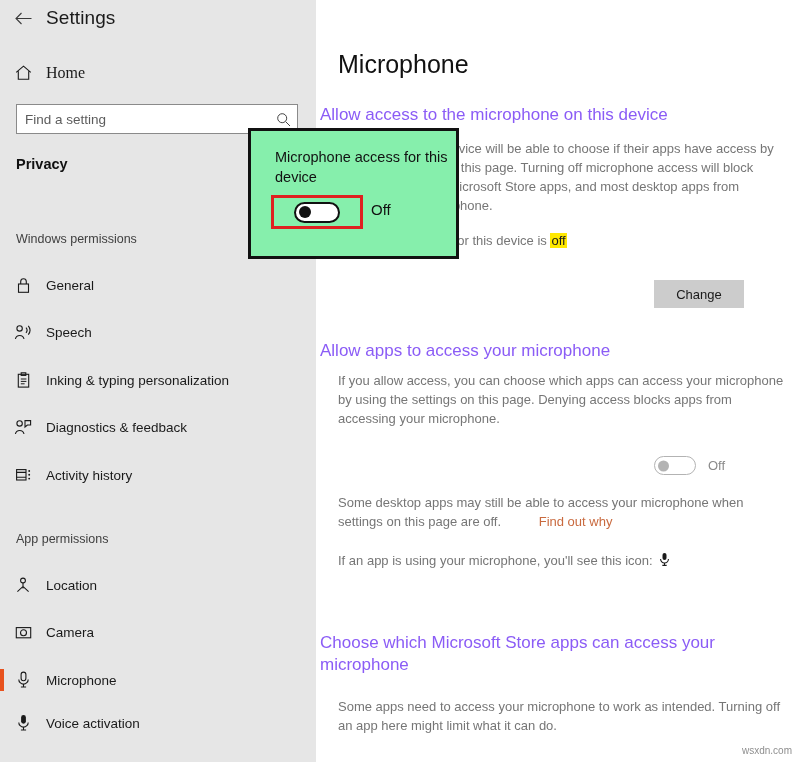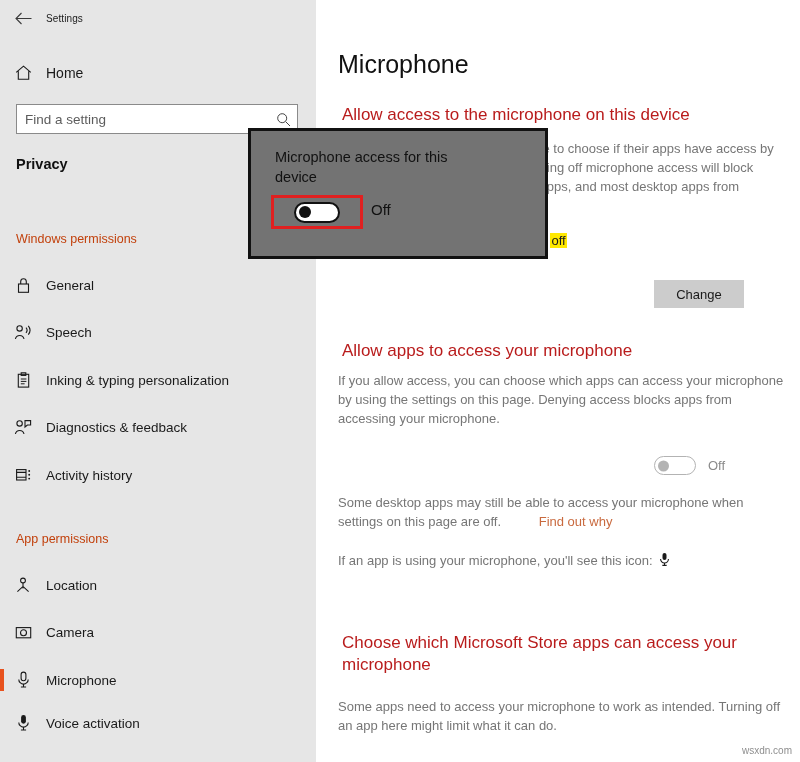--- a/index.html
+++ b/index.html
@@ -29,31 +29,31 @@
   }
   .back-row {
     position: absolute; left: 0; top: 0; width: 316px; height: 36px;
     display: flex; align-items: center;
   }
   .back-arrow {
     width: 46px; display: flex; align-items: center; justify-content: center;
     font-size: 19px; color: #3a3a3a; cursor: pointer; line-height: 1;
   }
   .settings-word {
-    font-size: 10px; color: #1a1a1a; letter-spacing: .1px;
+    font-size: 19px; color: #1a1a1a; letter-spacing: .1px;
   }
   .home-row {
     position: absolute; left: 0; top: 58px; width: 316px; height: 30px;
     display: flex; align-items: center; cursor: pointer;
   }
   .nav-icon {
     width: 46px; display: flex; align-items: center; justify-content: center;
     color: #1a1a1a;
   }
-  .home-label { font-size: 14px; color: #1a1a1a; }
+  .home-label { font-size: 16px; color: #1a1a1a; font-family: Liberation Serif, serif; }
 
   .search-wrap {
     position: absolute; left: 16px; top: 104px;
     width: 282px; height: 30px;
     background: #ffffff; border: 1px solid #8a8a8a;
     display: flex; align-items: center;
   }
   .search-wrap input {
     flex: 1; border: 0; outline: 0; background: transparent;
     font-family: "Liberation Sans", sans-serif;
@@ -65,21 +65,21 @@
     color: #444; cursor: pointer;
   }
 
   .privacy-title {
     position: absolute; left: 16px; top: 156px;
     font-size: 14.5px; font-weight: bold; color: #111;
   }
 
   .group-head {
     position: absolute; left: 16px;
-    font-size: 12.5px; color: #c2410c;
+    font-size: 12.5px; color: #404040;
   }
   .nav-item {
     position: absolute; left: 0; width: 316px; height: 30px;
     display: flex; align-items: center; cursor: pointer;
   }
   .nav-item .nav-label { font-size: 13.5px; color: #1a1a1a; }
   .nav-item.selected::before {
     content: ""; position: absolute; left: 0; top: 4px;
     width: 4px; height: 22px; background: #e8521e;
   }
@@ -88,22 +88,22 @@
   .main {
     position: absolute; left: 316px; top: 0;
     width: 484px; height: 762px; background: #ffffff;
     padding-left: 22px;
   }
   .page-title {
     position: absolute; left: 22px; top: 50px;
     font-size: 25px; color: #111; font-weight: normal;
   }
   .sec-head {
-    position: absolute; left: 26px;
-    font-size: 17px; color: #b91c1c; font-weight: normal; line-height: 1.28;
+    position: absolute; left: 4px;
+    font-size: 17px; color: #8b5cf6; font-weight: normal; line-height: 1.28;
   }
   .body-text {
     position: absolute; left: 22px;
     font-size: 13px; color: #767676; line-height: 1.46;
   }
   .link { color: #c96a3f; padding-left: 34px; }
   .hl { background: #ffe800; color: #1a1a1a; padding: 0 1px; }
 
   .change-btn {
     position: absolute; left: 338px; top: 260px;
@@ -124,22 +124,22 @@
     position: absolute; left: 3px; top: 50%; transform: translateY(-50%);
     width: 11px; height: 11px; border-radius: 50%; background: #b3b3b3;
   }
   .switch-label { font-size: 13px; color: #8a8a8a; }
 
   .inline-mic { display: inline-block; vertical-align: -2px; margin-left: 6px; }
 
   
   .popup {
     position: absolute; left: 248px; top: 128px;
-    width: 300px; height: 131px;
-    background: #737373; border: 3px solid #111;
+    width: 211px; height: 131px;
+    background: #86efac; border: 3px solid #111;
   }
   .popup-title {
     position: absolute; left: 24px; top: 17px; width: 210px;
     font-size: 14.5px; color: #111; line-height: 1.35;
   }
   .popup-toggle-box {
     position: absolute; left: 20px; top: 64px;
     width: 92px; height: 34px;
     border: 3px solid #e02020;
     display: flex; align-items: center; justify-content: center;

